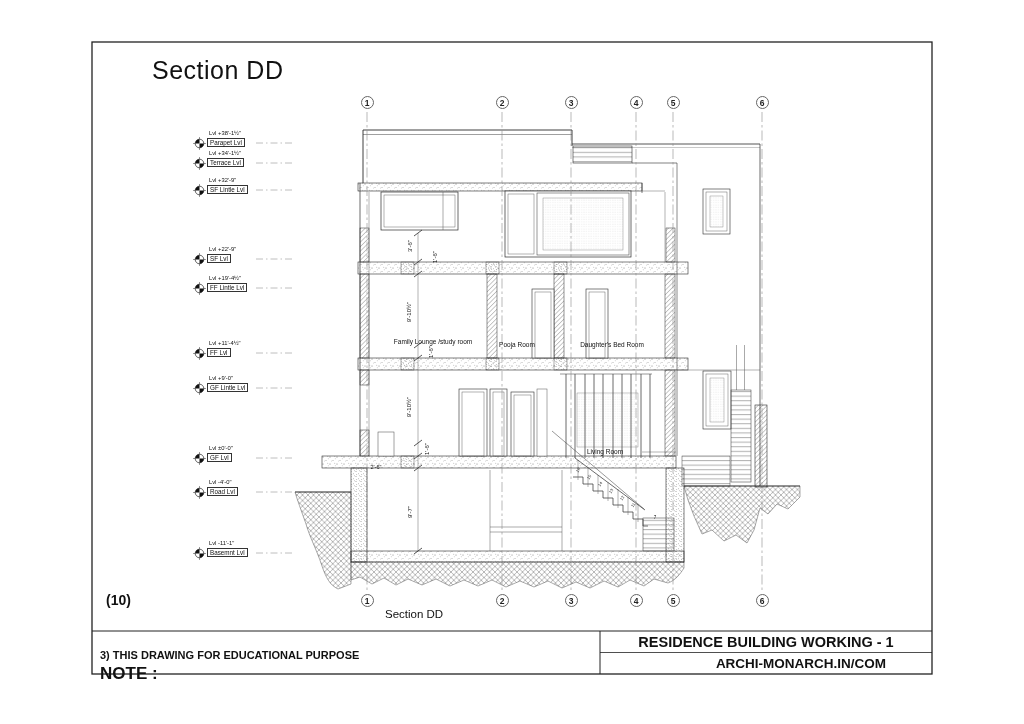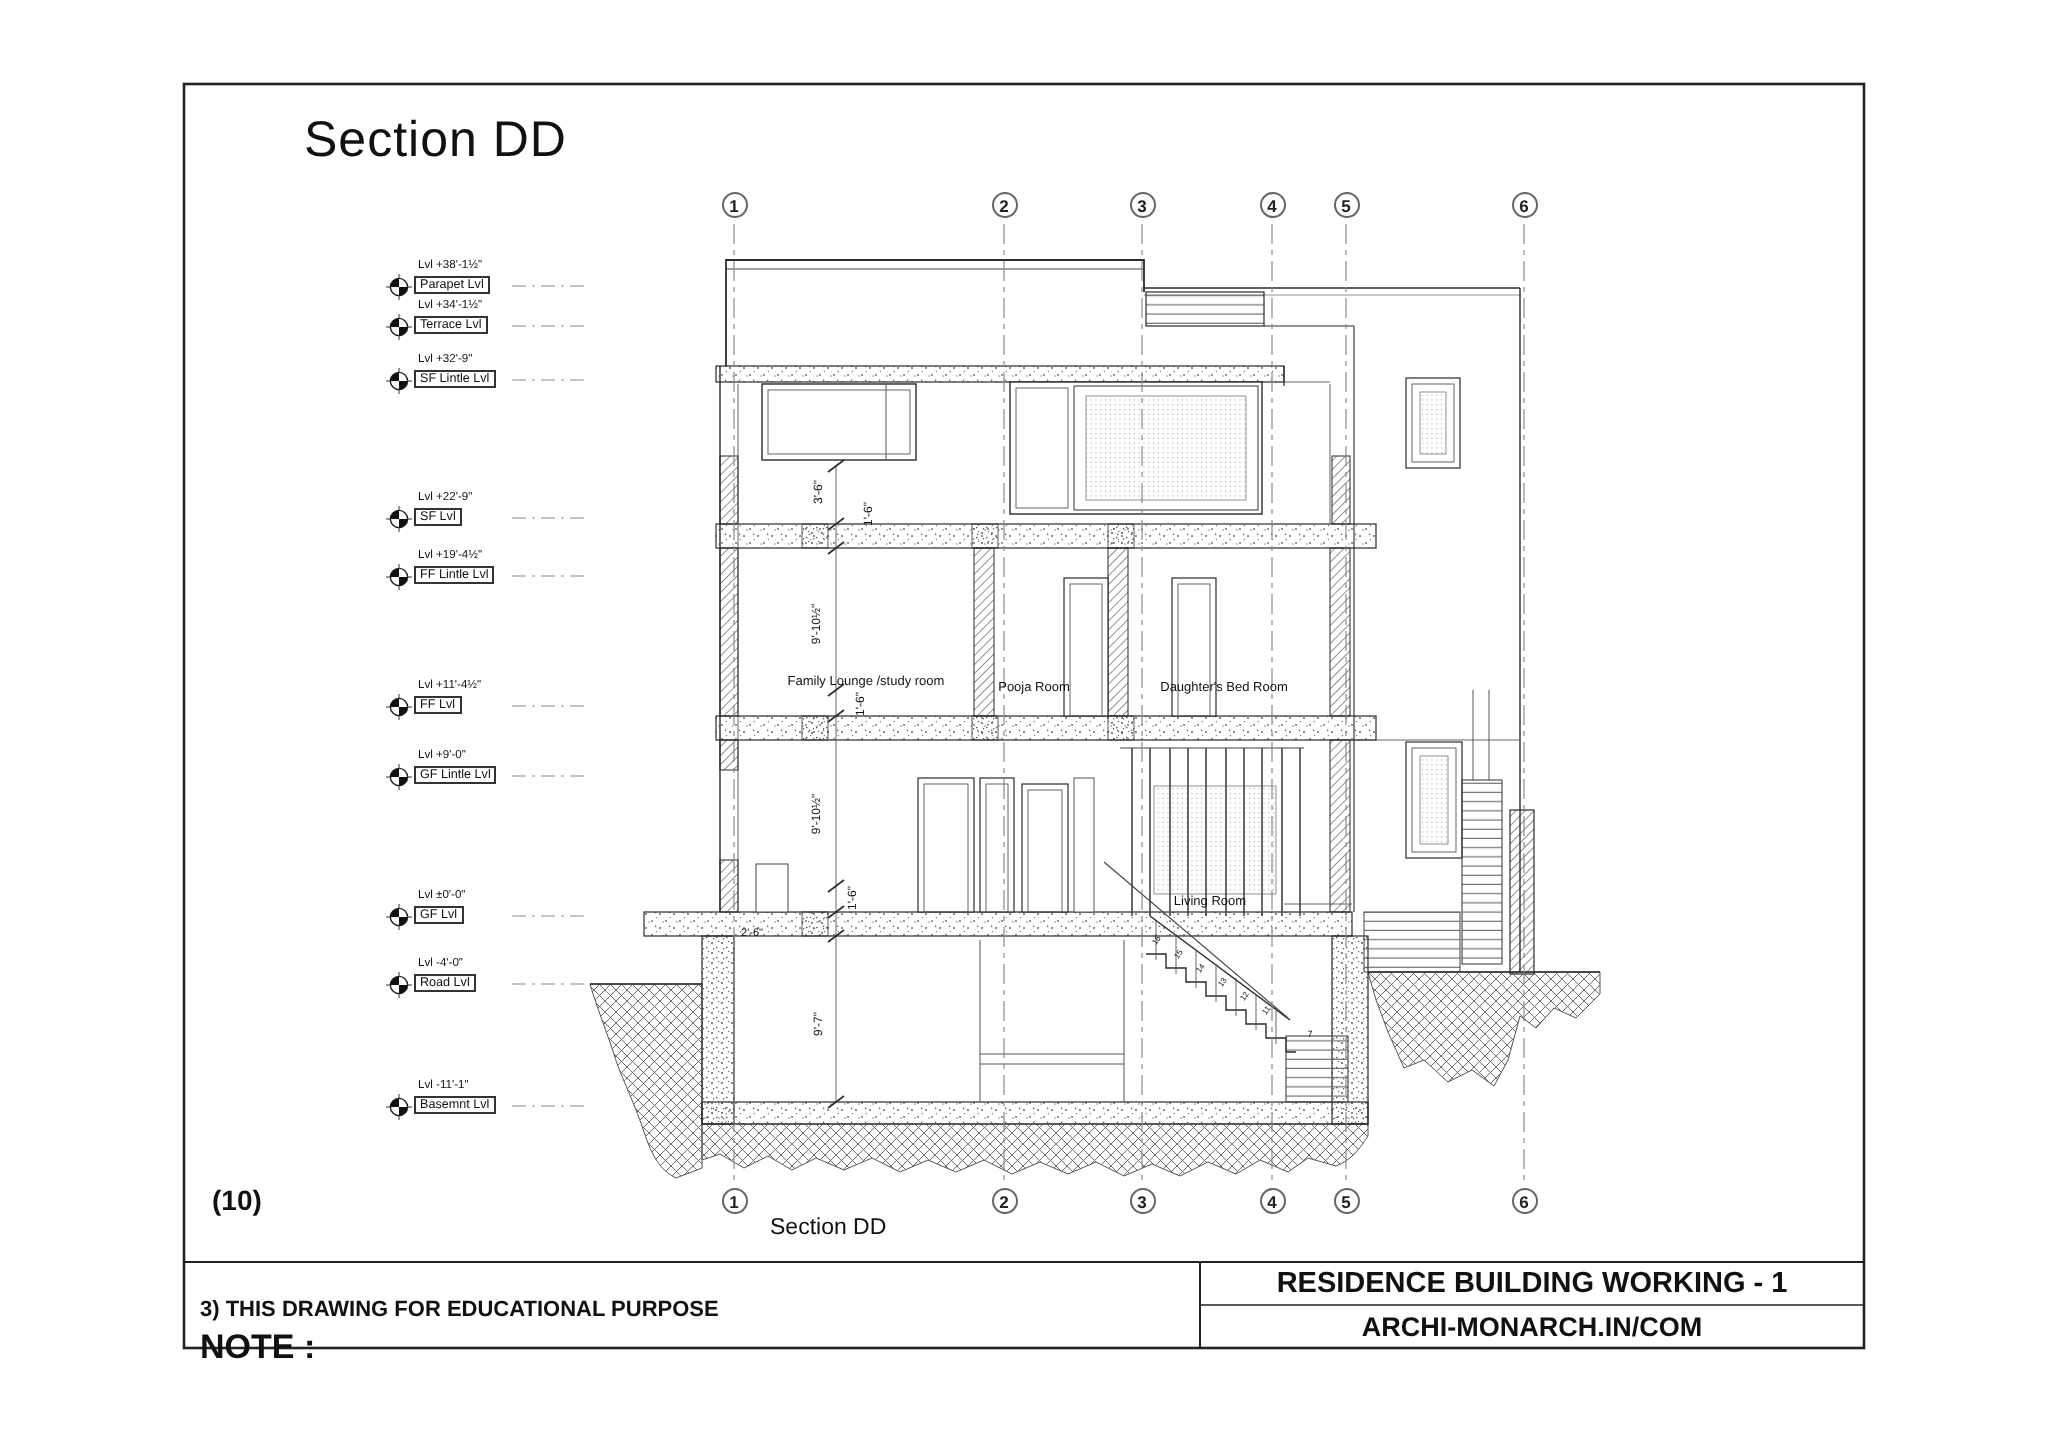--- a/index.html
+++ b/index.html
@@ -19,21 +19,21 @@
   .dim{position:absolute;font-size:6px;transform:translate(-50%,-50%) rotate(-90deg);white-space:nowrap;color:#111;}
   .dimh{position:absolute;font-size:5.5px;transform:translate(-50%,-50%);white-space:nowrap;color:#111;}
   .snum{position:absolute;font-size:4px;transform:translate(-50%,-50%) rotate(-55deg);color:#111;}
   .snum7{position:absolute;font-size:4.5px;transform:translate(-50%,-50%);color:#111;}
   .seclabel{position:absolute;left:385px;top:608px;font-size:11.5px;color:#111;}
   .shno{position:absolute;left:106px;top:592px;font-size:14px;font-weight:bold;}
   .noteh{position:absolute;left:100px;top:664px;font-size:17px;font-weight:bold;}
   .notel{position:absolute;left:100px;top:649px;font-size:11px;font-weight:bold;}
   .tb1{position:absolute;left:600px;top:631px;width:332px;height:22px;line-height:22px;
        text-align:center;font-size:14.5px;font-weight:bold;}
-  .tb2{position:absolute;left:600px;top:653px;width:332px;height:21px;line-height:21px;
+  .tb2{position:absolute;left:635px;top:653px;width:332px;height:21px;line-height:21px;
        text-align:center;font-size:13.5px;font-weight:bold;}
 </style>
 </head>
 <body>
 
 <div class="sheet">
 
   <svg class="abs" style="left:0;top:0" width="1024" height="724" viewBox="0 0 1024 724">
     <defs>
       <pattern id="hW" width="3.2" height="3.2" patternUnits="userSpaceOnUse" patternTransform="rotate(45)">

